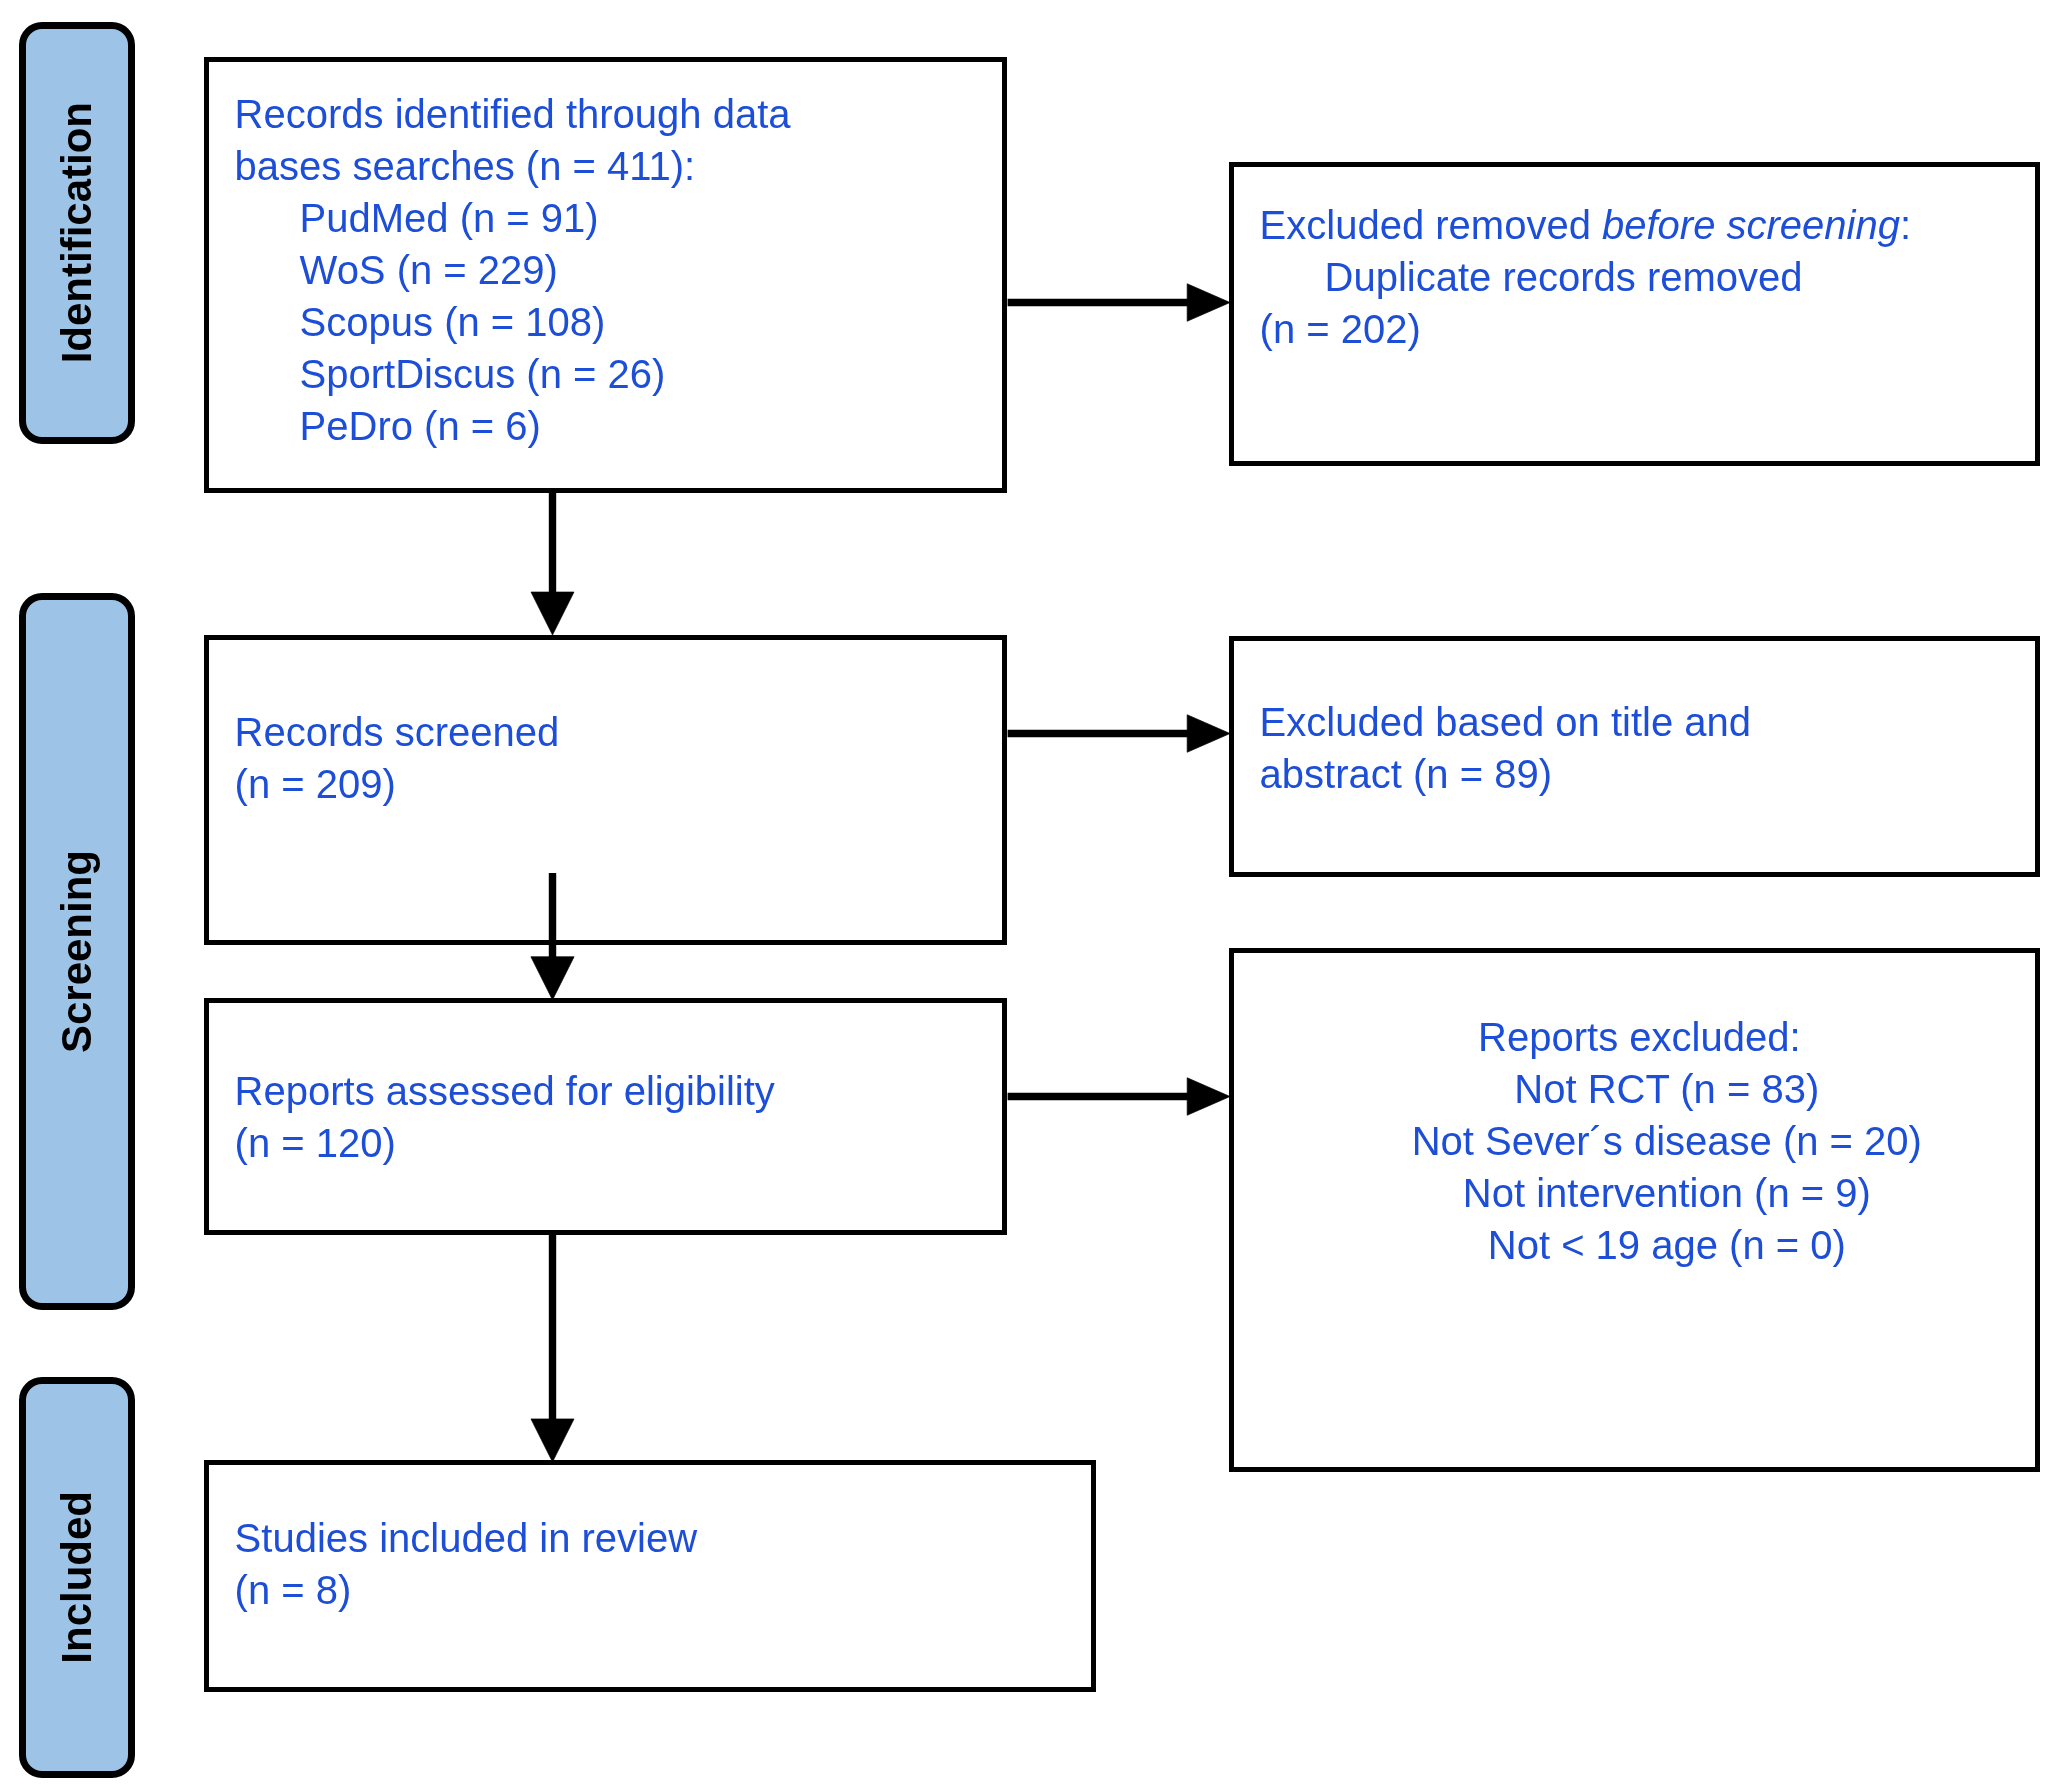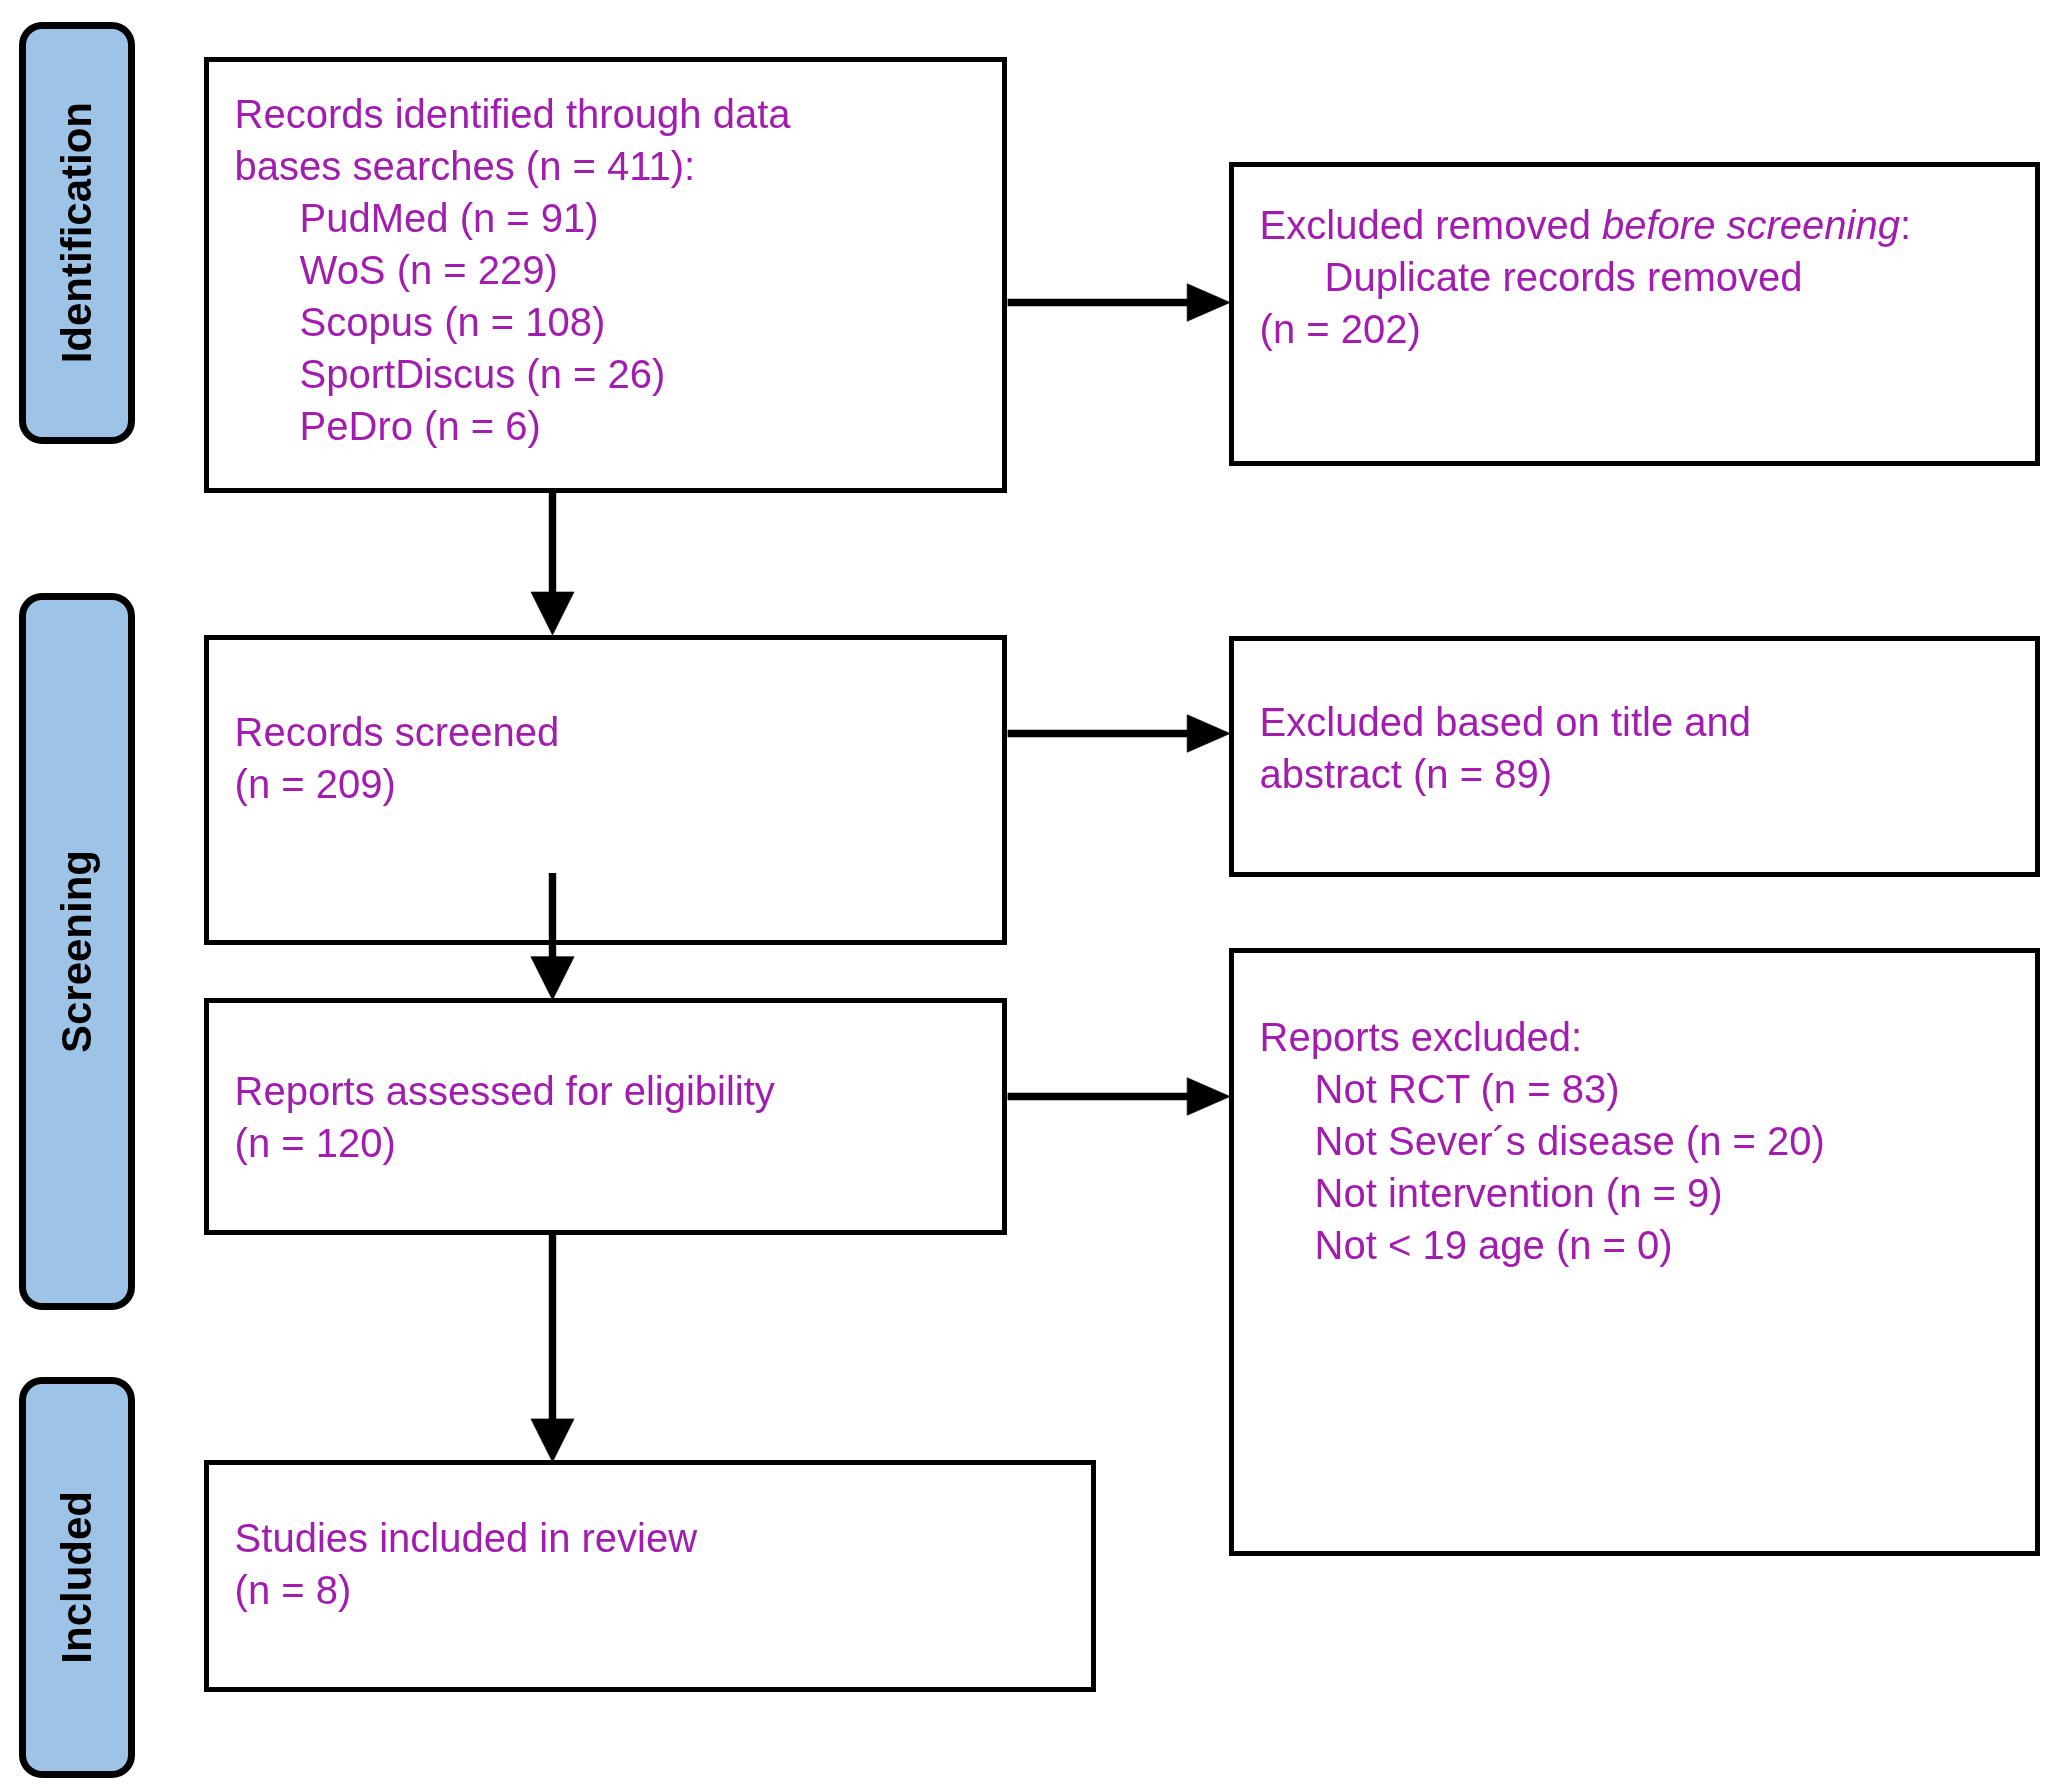--- a/index.html
+++ b/index.html
@@ -40,21 +40,21 @@
   
   .node-box {
     position: absolute;
     box-sizing: border-box;
     border: 5.4px solid #000000;
     background: #ffffff;
   }
   .node-text {
     margin: 0;
     padding: 0;
-    color: #a21caf;
+    color: #1d4ed8;
     font-size: 40px;
     line-height: 1.30;
     white-space: pre-wrap;
   }
   .node-text .ital { font-style: italic; }
 
   
   .conn {
     position: absolute;
     pointer-events: none;
@@ -115,21 +115,21 @@
     </div>
   </div>
 
   <div class="node-box" style="left:204px; top:998px; width:803px; height:237px;">
     <div style="padding:62px 23px 0 25.6px;">
       <p class="node-text">Reports assessed for eligibility</p>
       <p class="node-text">(n = 120)</p>
     </div>
   </div>
 
-  <div class="node-box" style="left:1229px; top:948px; width:811px; height:608px;">
+  <div class="node-box" style="left:1229px; top:948px; width:811px; height:524px;text-align:center;">
     <div style="padding:58px 16px 0 25.6px;">
       <p class="node-text">Reports excluded:</p>
       <p class="node-text" style="padding-left:55px;">Not RCT (n = 83)</p>
       <p class="node-text" style="padding-left:55px;">Not Sever´s disease (n = 20)</p>
       <p class="node-text" style="padding-left:55px;">Not intervention (n = 9)</p>
       <p class="node-text" style="padding-left:55px;">Not &lt; 19 age (n = 0)</p>
     </div>
   </div>
 
   <div class="node-box" style="left:204px; top:1460px; width:892px; height:232px;">

